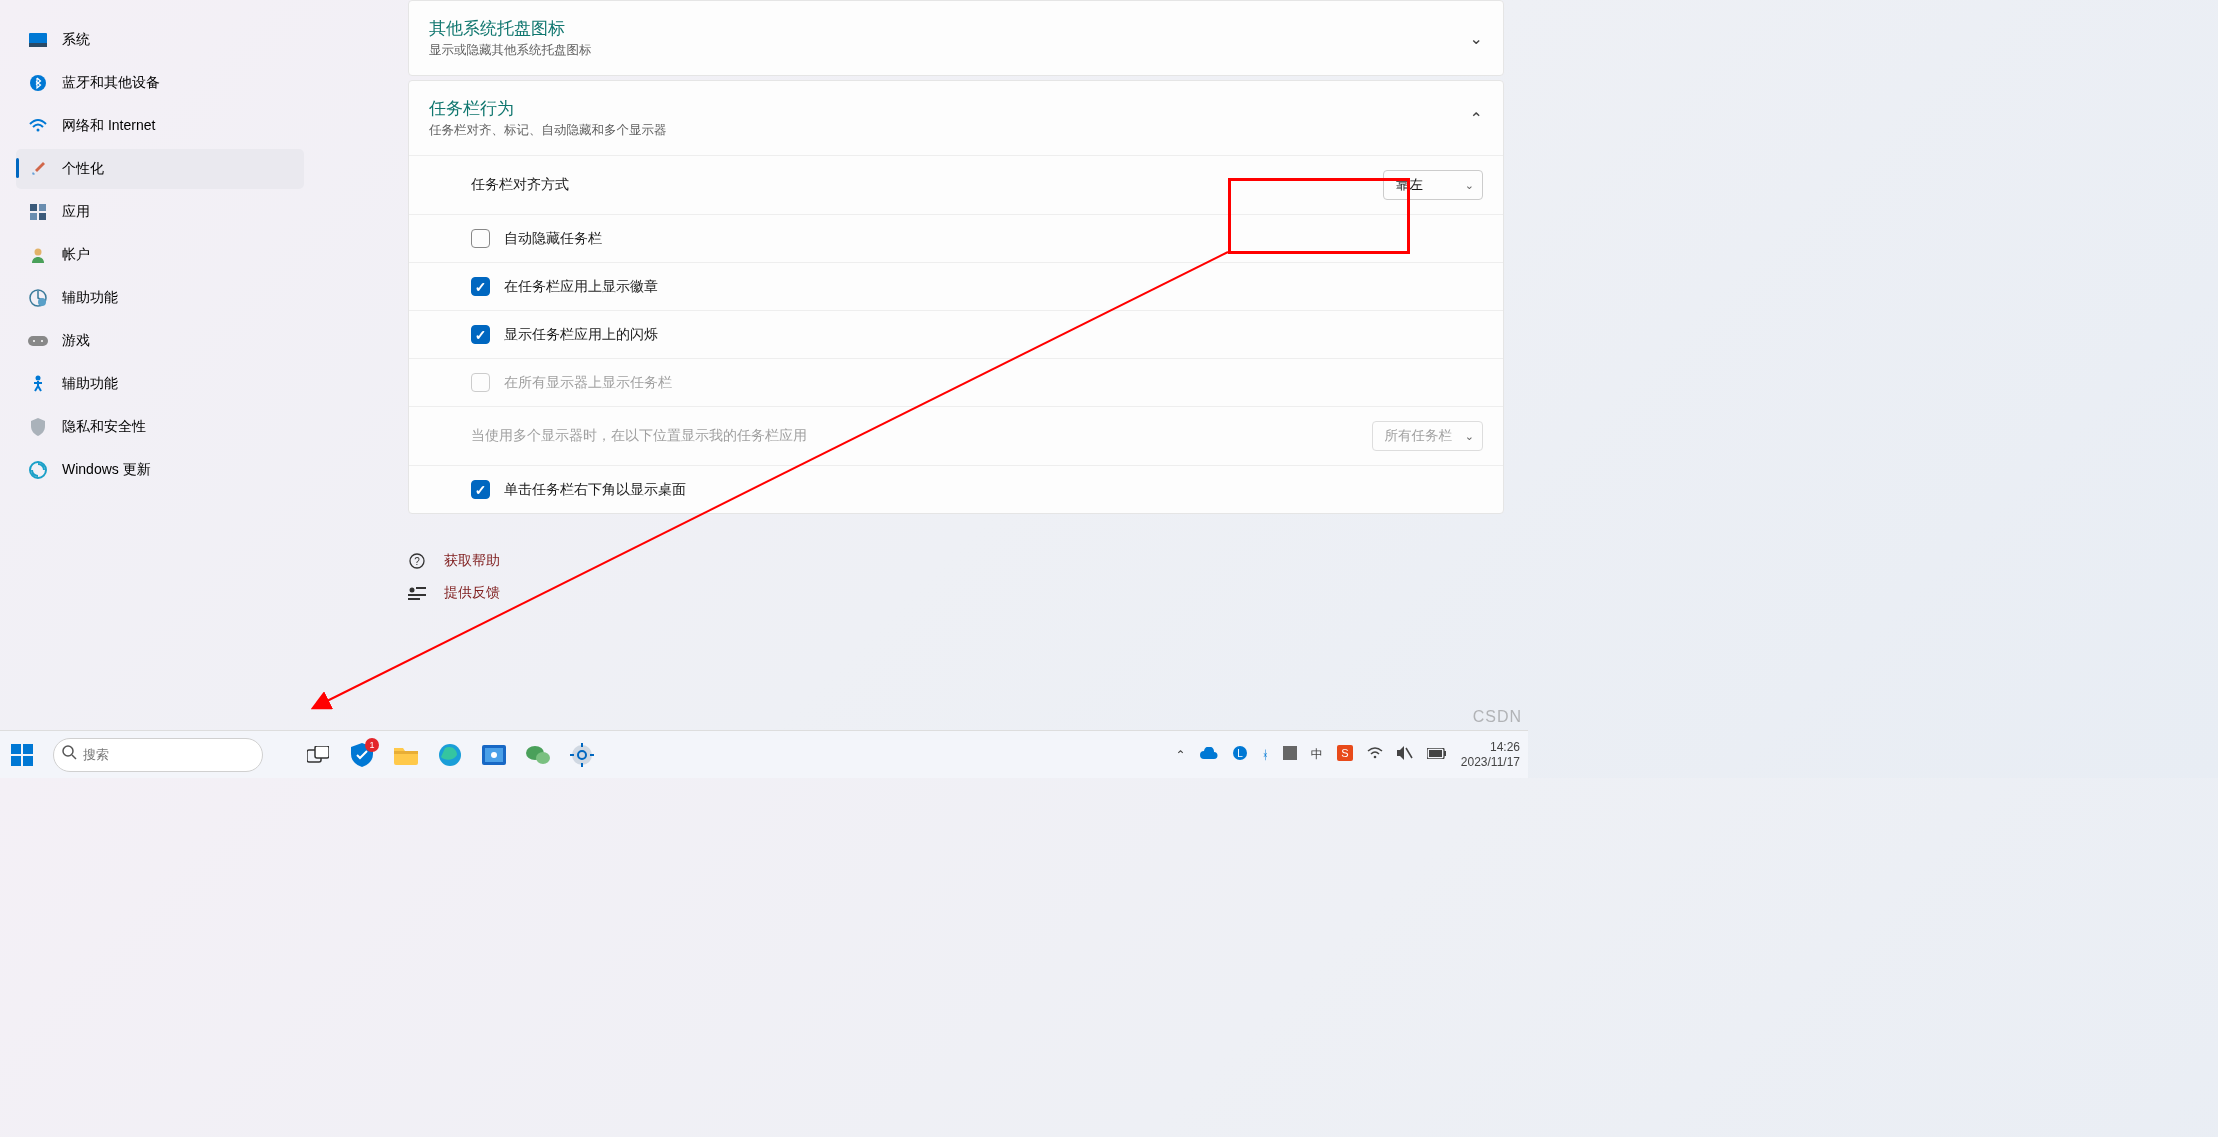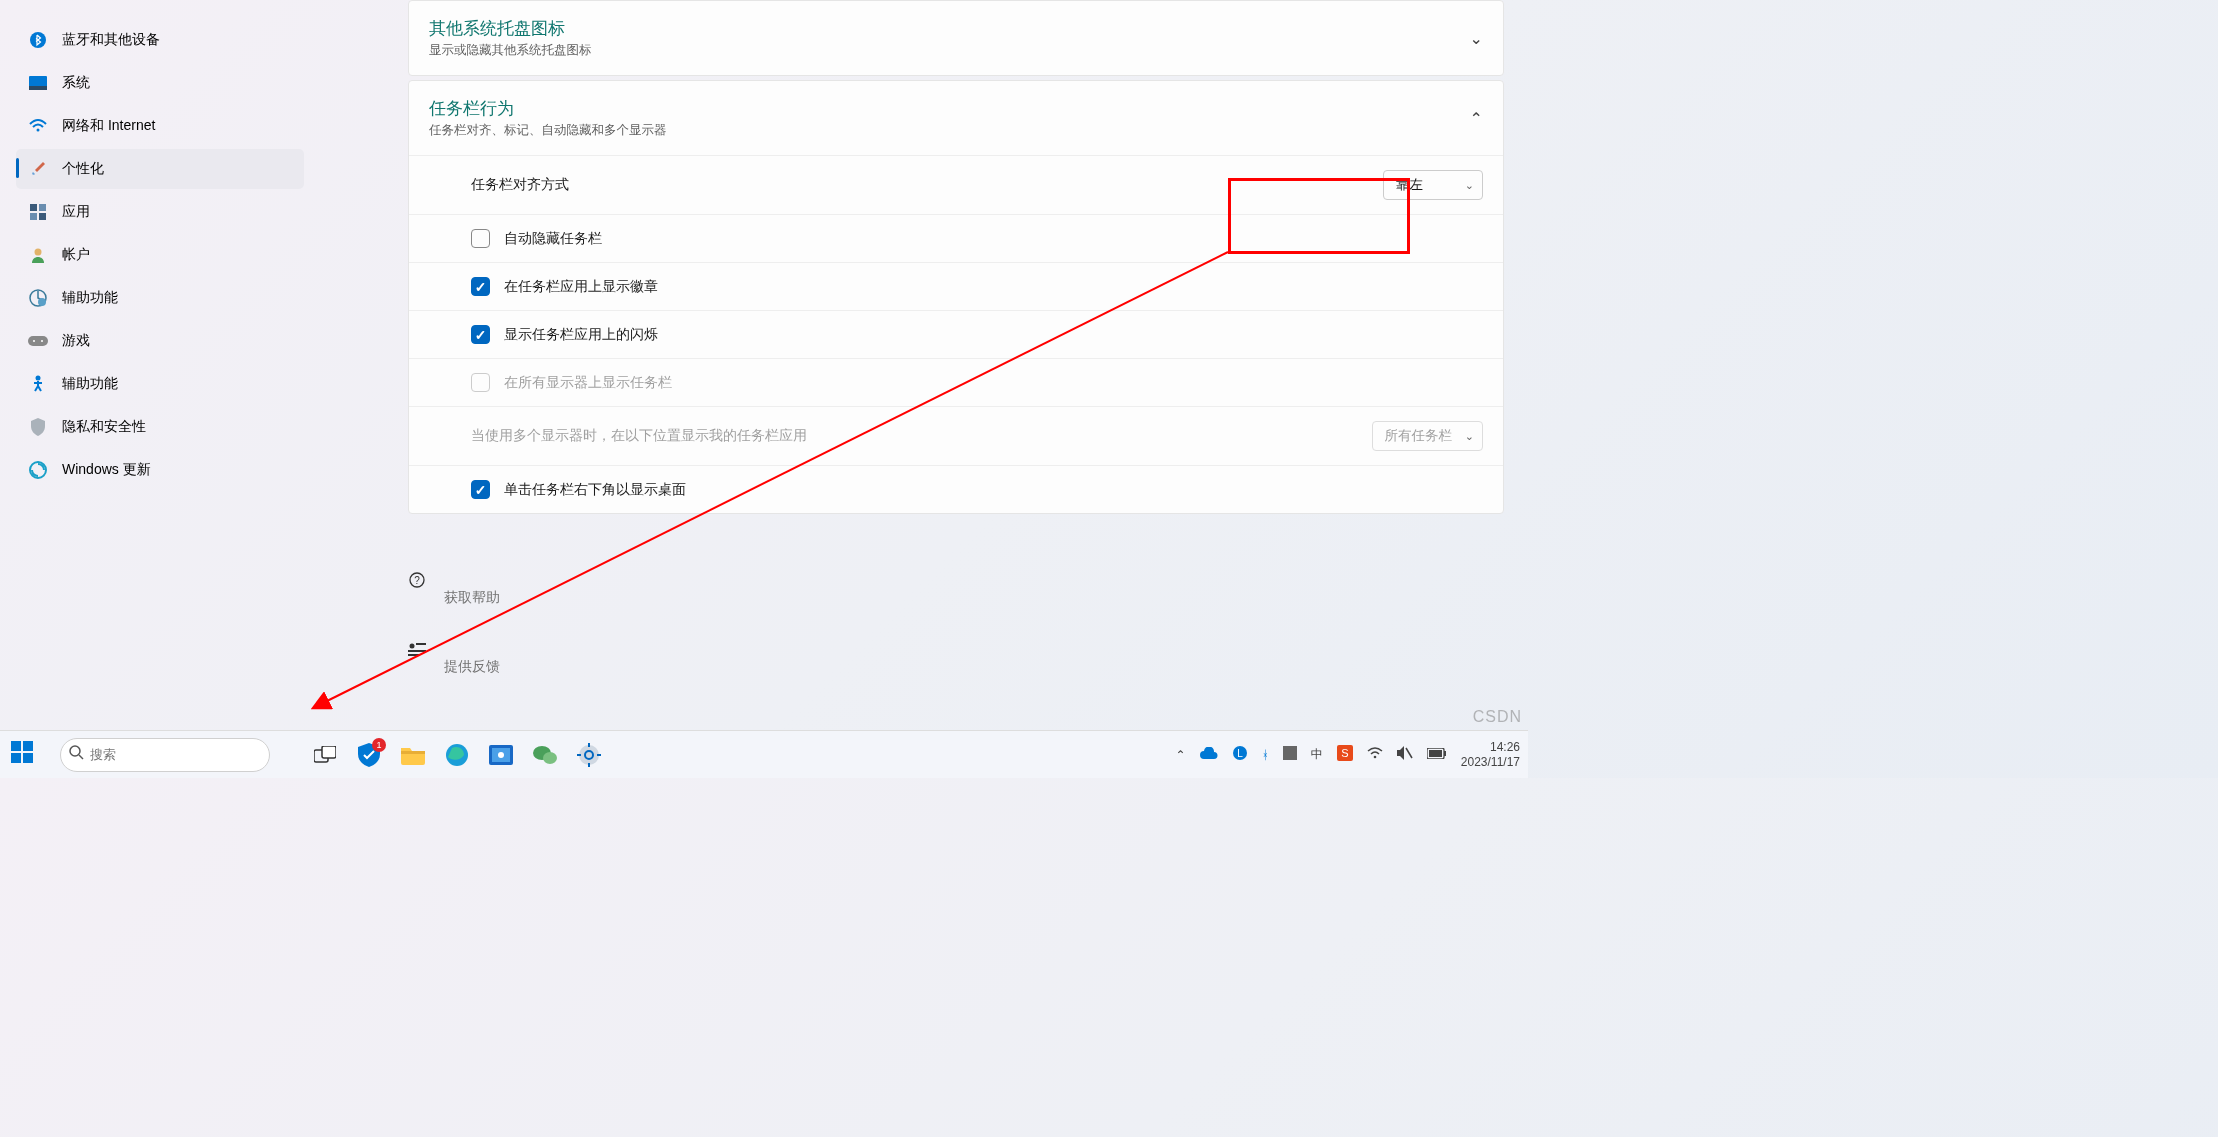--- a/index.html
+++ b/index.html
@@ -24,25 +24,25 @@
   .opt-row.disabled { color:#a0a0a0; }
   .opt-row .tail { margin-left:auto; }
   .dropdown { border:1px solid #ccc; border-radius:4px; padding: 5px 30px 5px 12px; font-size:13.5px; background:#fdfdfd; position:relative; min-width:100px; }
   .dropdown .dd-chevron { position:absolute; right:8px; top:50%; transform:translateY(-50%); color:#666; font-size:11px; }
   .checkbox { width:19px; height:19px; border:1px solid #888; border-radius:4px; margin-right:14px; display:flex; align-items:center; justify-content:center; flex-shrink:0;}
   .checkbox.checked { background:#0067c0; border-color:#0067c0; }
   .checkbox.checked::after { content:"✓"; color:#fff; font-size:14px; font-weight:bold; }
   .checkbox.disabled { border-color:#ccc; }
   .links { padding: 20px 0 0 0; }
   .link-row { display:flex; align-items:center; margin: 14px 0; font-size:14px; }
-  .link-row a { color:#737373; margin-left:18px; text-decoration:none;margin-top:37px; }
+  .link-row a { color:#7f1d1d; margin-left:18px; text-decoration:none; }
   .link-icon { width:18px; color:#333; display:flex;align-items:center;justify-content:center;}
   .red-box { position:absolute; border:3px solid red; pointer-events:none; }
   .taskbar { position:absolute; bottom:0; left:0; right:0; height:48px; background:#f3f5fa; border-top:1px solid #ddd; display:flex; align-items:center; padding:0 8px; }
-  .tb-start { display:flex; gap:24px; }
+  .tb-start { display:flex; align-items:center; gap:17px; }
   .start-btn { width:28px; height:28px; display:flex;align-items:center;justify-content:center;}
   .search-pill { display:flex; align-items:center; background:#fff; border:1px solid #d0d0d0; border-radius:18px; height:34px; width:210px; padding:0 8px; }
   .search-pill input { border:none; outline:none; flex:1; font-size:13px; background:transparent; margin-left:6px; }
   .copilot-circle { width:24px; height:24px; border-radius:50%; background: conic-gradient(#3a8dde, #5ec5e8, #d6e9f8, #3a8dde); }
   .tb-apps { display:flex; align-items:center; gap:14px; margin-left:40px; }
   .tb-app { width:30px; height:30px; display:flex; align-items:center; justify-content:center; position:relative; }
   .tb-badge { position:absolute; top:-2px; right:-2px; width:14px; height:14px; background:#e3262b; border-radius:50%; color:#fff; font-size:9px; display:flex;align-items:center;justify-content:center;}
   .tb-tray { margin-left:auto; display:flex; align-items:center; gap:14px; color:#444; font-size:12px; }
   .tb-time { text-align:right; line-height:1.2; font-size:12px; }
   .divider-icon { width:40px; margin-right:14px; display:flex;align-items:center;justify-content:center; color:#555;}
@@ -51,35 +51,35 @@
   svg.arrow-line { position:absolute; top:0; left:0; width:1528px; height:730px; pointer-events:none; }
   .watermark { position:absolute; right:6px; bottom:52px; font-size:16px; color:rgba(120,120,120,.5); letter-spacing:1px; }
 </style>
 </head>
 <body>
 
 <div class="app">
   <div class="sidebar">
     <div class="nav-item">
       <span class="nav-icon">
+          <svg width="18" height="14">
+            <rect x="0" y="0" width="18" height="12" rx="1" fill="#0078d4"></rect>
+            <rect x="0" y="10" width="18" height="4" fill="#2a4a66"></rect>
+          </svg>
+        </span>
+      <span>系统</span>
+    </div>
+    <div class="nav-item">
+      <span class="nav-icon">
           <svg width="16" height="16">
             <circle cx="8" cy="8" r="8" fill="#0078d4"></circle>
             <path d="M7 3v10l3.5-3L6 6.5M7 3l3.5 3L6 9.5" stroke="#fff" stroke-width="1.2" fill="none"></path>
           </svg>
         </span>
       <span>蓝牙和其他设备</span>
-    </div>
-    <div class="nav-item">
-      <span class="nav-icon">
-          <svg width="18" height="14">
-            <rect x="0" y="0" width="18" height="12" rx="1" fill="#0078d4"></rect>
-            <rect x="0" y="10" width="18" height="4" fill="#2a4a66"></rect>
-          </svg>
-        </span>
-      <span>系统</span>
     </div>
     <div class="nav-item">
       <span class="nav-icon">
           <svg width="18" height="14">
             <path d="M1 5 Q9 -3 17 5" stroke="#0078d4" stroke-width="2" fill="none"></path>
             <path d="M4 8 Q9 3 14 8" stroke="#0078d4" stroke-width="2" fill="none"></path>
             <circle cx="9" cy="11" r="1.5" fill="#0078d4"></circle>
           </svg>
         </span>
       <span>网络和 Internet</span>

